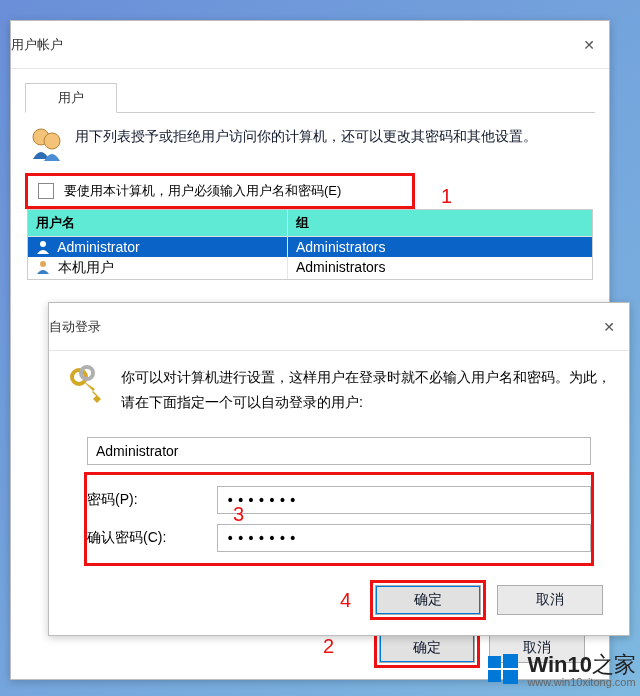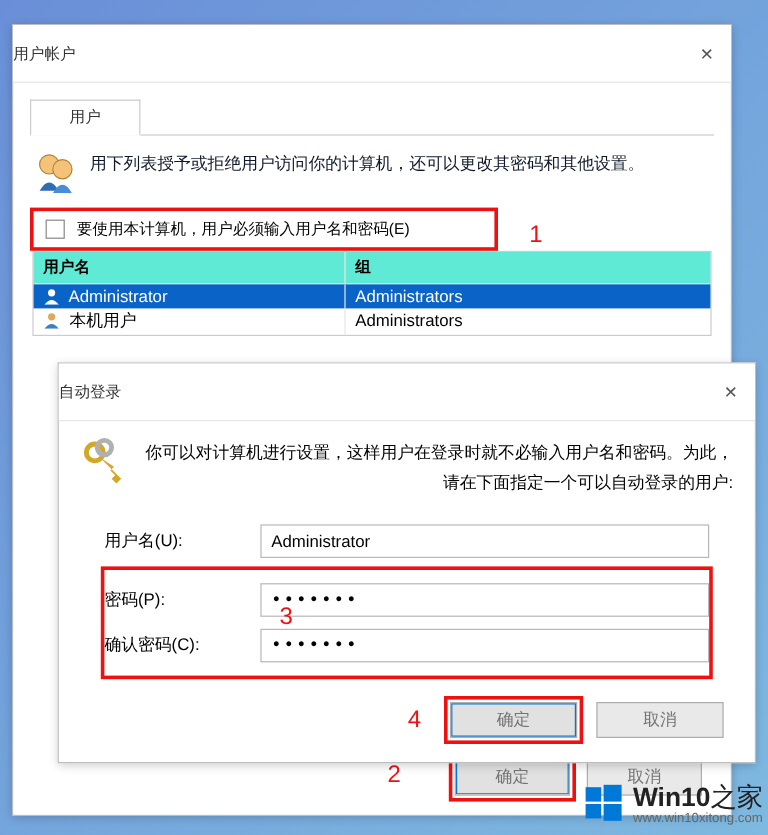--- a/index.html
+++ b/index.html
@@ -90,34 +90,34 @@
     width: 14px; height: 14px; display: inline-block; vertical-align: -2px; margin-right: 4px;
   }
   .main-buttons {
     position: absolute; right: 24px; bottom: 16px;
     display: flex; gap: 14px;
   }
   .btn {
     min-width: 96px; height: 30px;
     border: 1px solid #adadad; background: #e9e9e9;
     display: flex; align-items: center; justify-content: center;
-    font-size: 14px; color: #737373; cursor: pointer;
+    font-size: 14px; color: #0f172a; cursor: pointer;
   }
   .btn.default { background: #e1e1e1; box-shadow: inset 0 0 0 1px #0078d7; }
   .red-frame { outline: 3px solid #e11; outline-offset: 2px; }
   
   .auto-window {
     left: 48px; top: 302px; width: 582px; height: 334px;
   }
   .auto-body { padding: 14px 18px; }
   .auto-desc-row {
     display: flex; gap: 14px; margin-bottom: 22px;
   }
   .key-icon { width: 40px; height: 40px; flex: none; }
-  .auto-desc { flex: 1; line-height: 1.8; font-size: 14px; text-align: right; }
+  .auto-desc { flex: 1; line-height: 1.8; font-size: 14px; }
   .field-row {
     display: flex; align-items: center; margin: 10px 20px 10px 20px;
   }
   .field-label { width: 130px; font-size: 14px; }
   .field-input {
     flex: 1; height: 28px; border: 1px solid #b7b7b7; padding: 0 8px;
     font-size: 14px; background: #fff;
   }
   .field-input.masked { font-family: monospace; letter-spacing: 2px; }
   .pwd-group {
@@ -221,21 +221,20 @@
         <svg viewBox="0 0 40 40" width="40" height="40">
           <circle cx="12" cy="12" r="7" fill="none" stroke="#d4a827" stroke-width="4"></circle>
           <path d="M16 16 L34 34 l-4 4 l-4 -4 l3 -3 l-4 -4 l3 -3 z" fill="#d4a827"></path>
           <circle cx="20" cy="8" r="6" fill="none" stroke="#b0b0b0" stroke-width="4"></circle>
         </svg>
       </span>
       <div class="auto-desc">你可以对计算机进行设置，这样用户在登录时就不必输入用户名和密码。为此，请在下面指定一个可以自动登录的用户:</div>
     </div>
 
     <div class="field-row">
-      <div class="field-label">用户名(U):</div>
       <input class="field-input" value="Administrator" style="">
     </div>
 
     <div style="position:relative;">
       <span class="annot" style="left:166px; top:28px;">3</span>
     </div>
 
     <div class="pwd-group">
       <div class="field-row">
         <div class="field-label">密码(P):</div>

